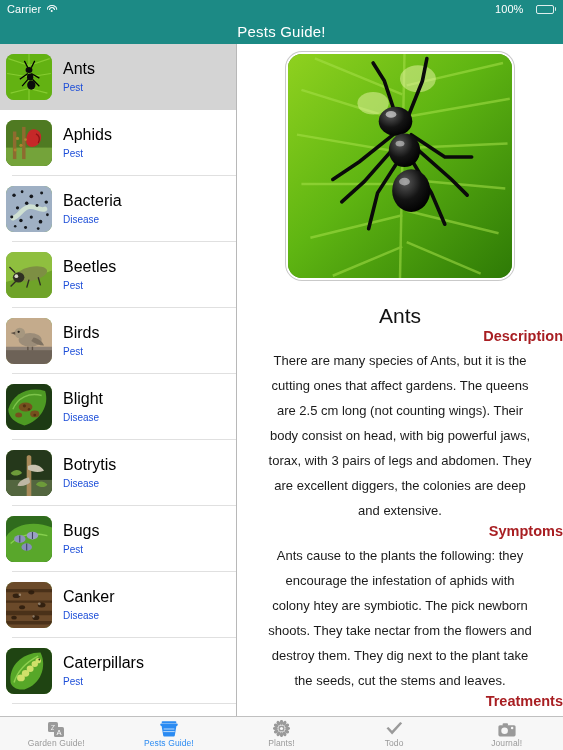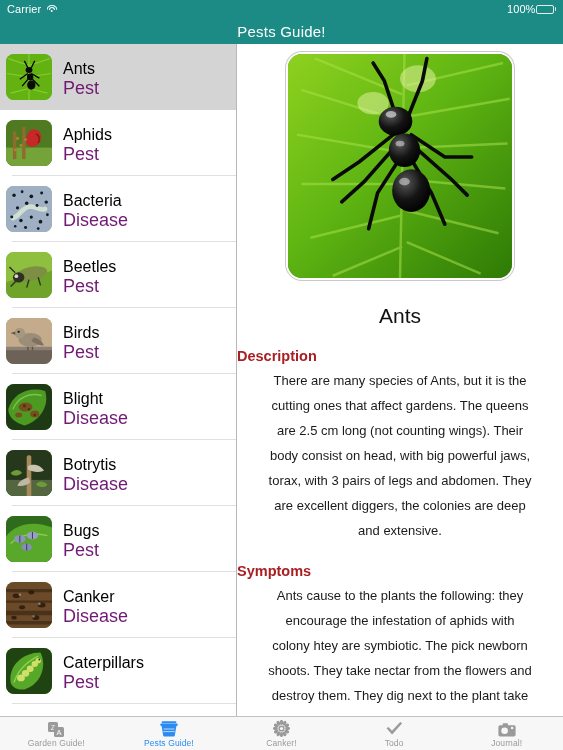--- a/index.html
+++ b/index.html
@@ -12,21 +12,21 @@
   .device { position:relative; width:523px; height:750px; background:#fff; }
 
   
   .statusbar {
     position:absolute; top:0; left:0; width:563px; height:18px;
     background:#1c8a85; color:#ffffff;
     display:flex; align-items:center; font-size:11px; letter-spacing:.1px;
   }
   .sb-left { display:flex; align-items:center; gap:5px; padding-left:7px; }
   .sb-center { position:absolute; left:0; right:0; text-align:center; font-size:11px; font-weight:bold; }
-  .sb-right { position:absolute; right:7px; display:flex; align-items:center; gap:0; font-size:11px; }
+  .sb-right { position:absolute; right:7px; display:flex; align-items:center; gap:12px; font-size:11px; }
   .wifi-icon { display:inline-block; width:11px; height:9px; position:relative; }
   .wifi-icon i {
     position:absolute; left:50%; transform:translateX(-50%);
     border:1.4px solid #fff; border-bottom:none; border-radius:50% 50% 0 0 / 100% 100% 0 0;
   }
   .wifi-icon i:nth-child(1){ width:11px; height:5px; top:0px; }
   .wifi-icon i:nth-child(2){ width:6px;  height:3px; top:2.4px; }
   .wifi-icon i:nth-child(3){
     width:2.6px; height:2.6px; top:5.2px; border-radius:50%;
     background:#fff; border:none;
@@ -64,40 +64,40 @@
     height:1px; background:#e0e0e0;
   }
   .row.selected::after { content:none; }
   .thumb {
     width:46px; height:46px; border-radius:8px; flex:0 0 46px;
     overflow:hidden; position:relative; background:#7aa84f;
   }
   .thumb svg { display:block; width:46px; height:46px; }
   .row-text { margin-left:11px; display:flex; flex-direction:column; justify-content:center; gap:2px; }
   .row-title { font-size:16px; color:#000; font-weight:normal; line-height:19px; }
-  .row-sub { font-size:18px; color:#701a75; line-height:16px; }
+  .row-sub { font-size:10px; color:#1d4ed8; line-height:16px; }
 
   
   .detail {
     flex:1; height:100%; background:#fff; position:relative;
     overflow:hidden; padding-top:8px;
   }
   .hero-wrap { display:flex; justify-content:center; }
   .hero {
     width:228px; height:228px; border-radius:16px; overflow:hidden;
     border:2px solid #ffffff; box-shadow:0 0 0 1px #c9c9c9;
     background:#4a8c1c;
   }
   .hero svg { display:block; width:100%; height:100%; }
   .detail-title {
     text-align:center; font-size:21px; color:#111; margin-top:24px; font-weight:normal;
   }
   .section-head {
-    text-align:left; font-size:14.5px; font-weight:bold; color:#a81e22;
-    margin-top:20px; margin-bottom:4px;
+    text-align:right; font-size:14.5px; font-weight:bold; color:#a81e22;
+    margin-bottom:4px;
   }
   .section-body {
     text-align:center; font-size:13px; color:#1b1b1b; line-height:25px;
     padding:0 28px; white-space:pre-line;
   }
 
   
   .tabbar {
     position:absolute; bottom:0; left:0; width:563px; height:34px;
     background:#f7f7f7; border-top:1px solid #c0c0c0;
@@ -477,21 +477,21 @@
               <ellipse cx="2.40" cy="8.50" rx="2.5" ry="1.7" transform="rotate(180 2.40 8.50)"></ellipse>
               <ellipse cx="3.22" cy="5.45" rx="2.5" ry="1.7" transform="rotate(210 3.22 5.45)"></ellipse>
               <ellipse cx="5.45" cy="3.22" rx="2.5" ry="1.7" transform="rotate(240 5.45 3.22)"></ellipse>
               <ellipse cx="8.50" cy="2.40" rx="2.5" ry="1.7" transform="rotate(270 8.50 2.40)"></ellipse>
               <ellipse cx="11.55" cy="3.22" rx="2.5" ry="1.7" transform="rotate(300 11.55 3.22)"></ellipse>
               <ellipse cx="13.78" cy="5.45" rx="2.5" ry="1.7" transform="rotate(330 13.78 5.45)"></ellipse>
             </g>
             <circle cx="8.5" cy="8.5" r="1.6" fill="#f7f7f7"></circle>
           </svg>
         </span>
-     <span class="label">Canker!</span>
+     <span class="label">Plants!</span>
       </div>
       <div class="tab">
         <span class="glyph">
           <svg width="19" height="15" viewBox="0 0 19 15">
             <path d="M1.5 6.2l5.6 6.4L17.2 1.2l-2-1.1-8.2 8.6-3.6-3.6z" fill="#9a9a9a"></path>
           </svg>
         </span>
      <span class="label">Todo</span>
       </div>
       <div class="tab">

